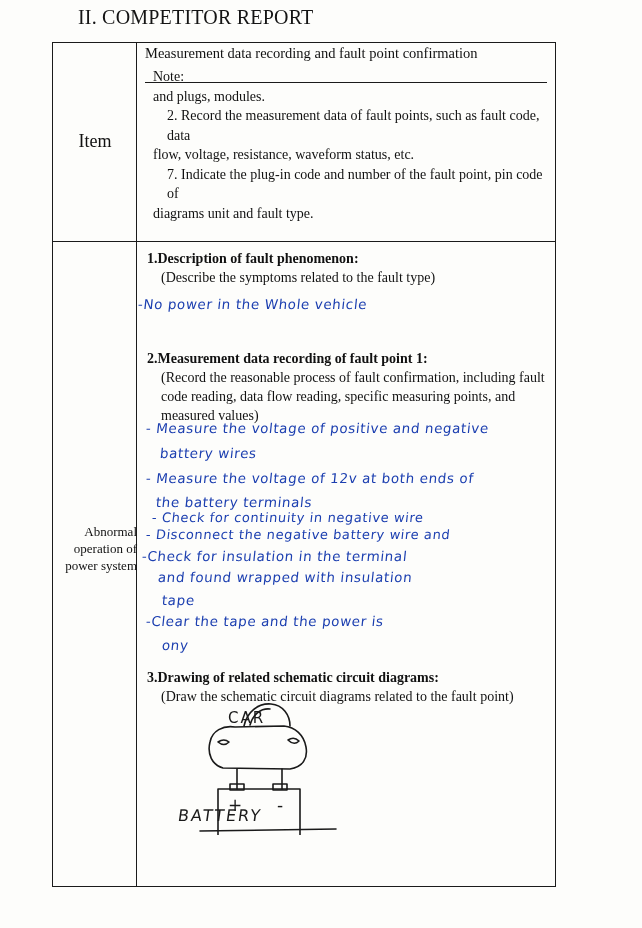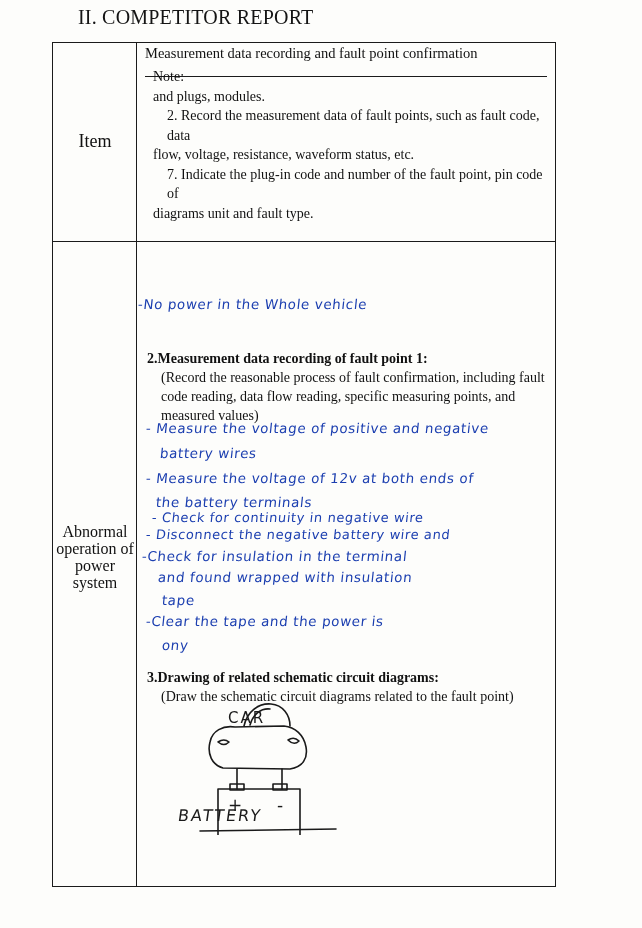--- a/index.html
+++ b/index.html
@@ -62,39 +62,39 @@
     top: 88px;
     width: 84px;
     text-align: center;
     font-size: 18px;
   }
   .row-label {
     position: absolute;
     left: 0;
     top: 480px;
     width: 84px;
-    text-align: center;
-    font-size: 16px;
+    text-align: right;
+    font-size: 13px;
     line-height: 17px;
   }
   .cell-right {
     position: absolute;
     left: 84px;
     top: 0;
     right: 0;
     bottom: 0;
   }
   .note-head {
     position: absolute;
     left: 8px;
     top: 2px;
     right: 8px;
     font-size: 14.5px;
     border-bottom: 1.2px solid #1b1b1b;
-    padding-bottom: 14px;
+    padding-bottom: 20px;
   }
   .note-body {
     position: absolute;
     left: 16px;
     top: 24px;
     right: 6px;
     font-size: 14px;
     line-height: 19.5px;
   }
   .note-body .ln {
@@ -169,20 +169,24 @@
 
       <div class="note-body">
         <div class="ln">Note:</div>
         <div class="ln">and plugs, modules.</div>
         <div class="ln indent">2. Record the measurement data of fault points, such as fault code, data</div>
         <div class="ln">flow, voltage, resistance, waveform status, etc.</div>
         <div class="ln indent">7. Indicate the plug-in code and number of the fault point, pin code of</div>
         <div class="ln">diagrams unit and fault type.</div>
       </div>
 
+      <div class="sec s1">
+        <b>1.Description of fault phenomenon:</b>
+        <span class="sub">(Describe the symptoms related to the fault type)</span>
+      </div>
 
       <div class="sec s2">
         <b>2.Measurement data recording of fault point 1:</b>
         <span class="sub">(Record the reasonable process of fault confirmation, including fault code reading, data flow reading, specific measuring points, and measured values)</span>
       </div>
 
       <div class="sec s3">
         <b>3.Drawing of related schematic circuit diagrams:</b>
         <span class="sub">(Draw the schematic circuit diagrams related to the fault point)</span>
       </div>

